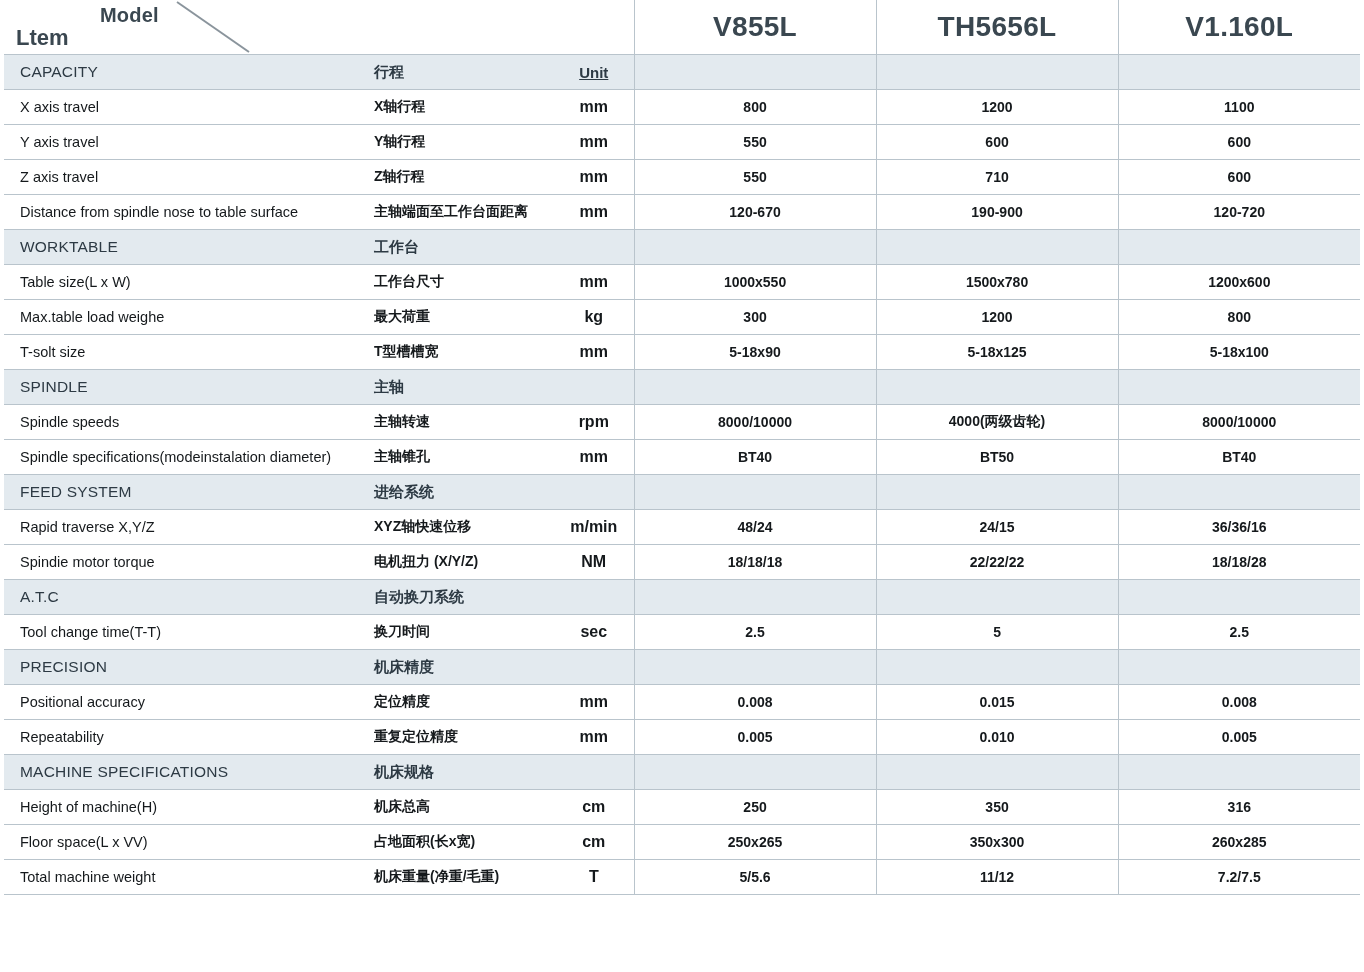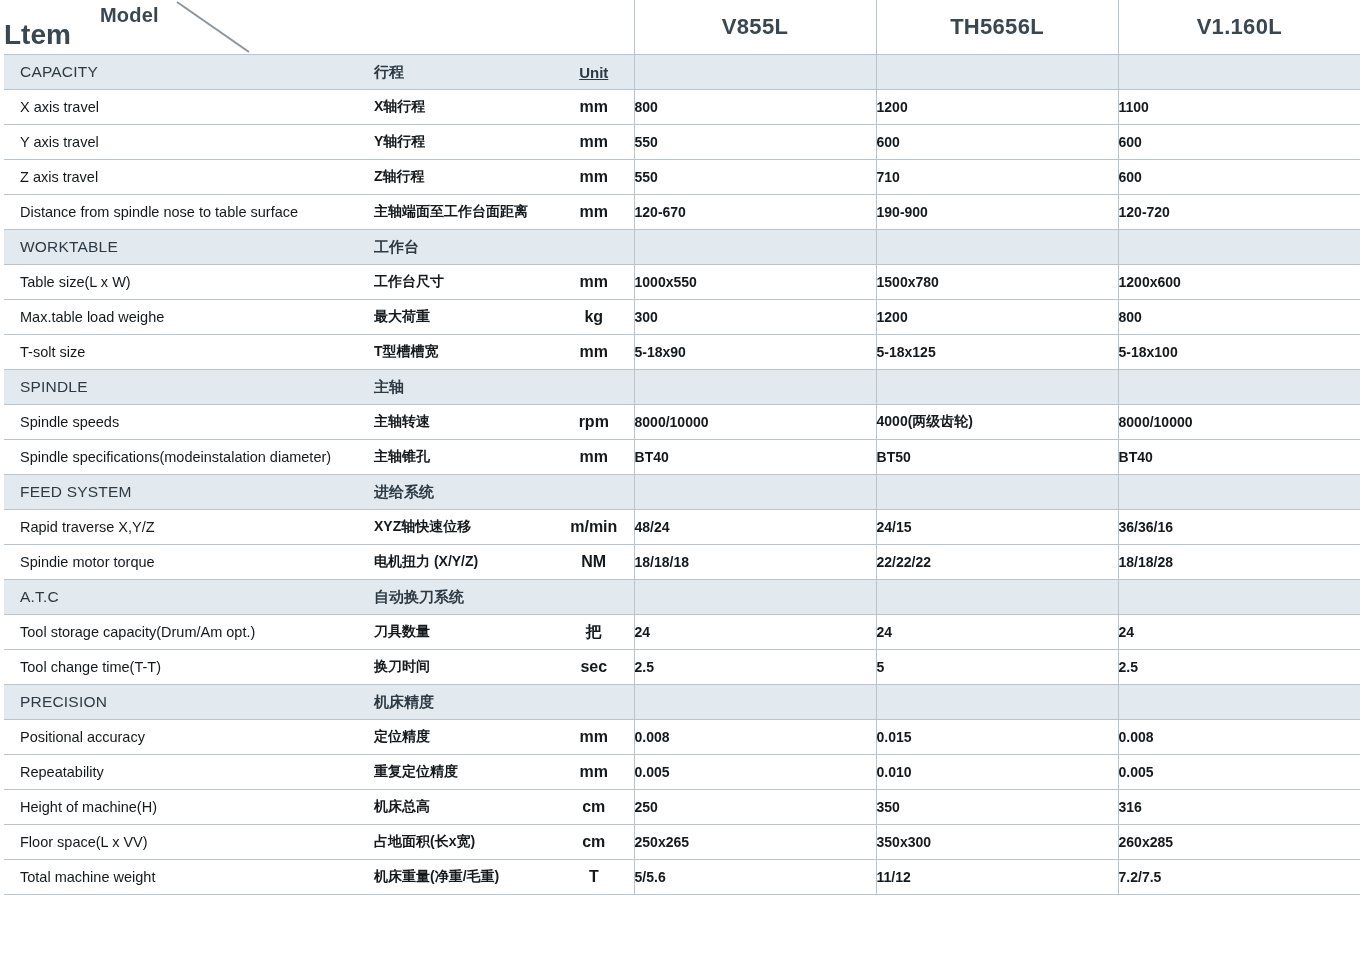--- a/index.html
+++ b/index.html
@@ -58,28 +58,28 @@
     top: 4px;
     left: 96px;
     font-size: 20px;
     font-weight: bold;
     color: #3a4750;
     letter-spacing: 0.2px;
   }
   .hdr-corner .ltem {
     position: absolute;
     bottom: 3px;
-    left: 0;
-    font-size: 28px;
+    left: 12px;
+    font-size: 22px;
     font-weight: bold;
     color: #3a4750;
   }
   .hdr-model {
     text-align: center;
-    font-size: 22px;
+    font-size: 28px;
     font-weight: bold;
     color: #3a4750;
     letter-spacing: 0.3px;
   }
 
   
   tr.section td {
     background: #e3eaef;
     height: 34px;
   }
@@ -114,21 +114,21 @@
     font-weight: bold;
     color: #15191c;
   }
   tr.data .unit {
     text-align: center;
     font-size: 16px;
     font-weight: bold;
     color: #15191c;
   }
   tr.data .val {
-    text-align: left;
+    text-align: center;
     font-size: 14px;
     font-weight: bold;
     color: #15191c;
   }
   .unit-head {
     text-align: center;
     font-size: 15px;
     font-weight: bold;
     color: #2d3a44;
     text-decoration: underline;
@@ -287,28 +287,20 @@
         </tr>
         <tr class="section">
           <td class="en">A.T.C</td>
           <td class="cn">自动换刀系统</td>
           <td class="unit"></td>
           <td class="val sep-l"></td>
           <td class="val sep-l"></td>
           <td class="val sep-l"></td>
         </tr>
         <tr class="data">
-          <td class="en">Tool storage capacity(Drum/Am opt.)</td>
-          <td class="cn">刀具数量</td>
-          <td class="unit">把</td>
-          <td class="val sep-l">24</td>
-          <td class="val sep-l">24</td>
-          <td class="val sep-l">24</td>
-        </tr>
-        <tr class="data">
           <td class="en">Tool change time(T-T)</td>
           <td class="cn">换刀时间</td>
           <td class="unit">sec</td>
           <td class="val sep-l">2.5</td>
           <td class="val sep-l">5</td>
           <td class="val sep-l">2.5</td>
         </tr>
         <tr class="section">
           <td class="en">PRECISION</td>
           <td class="cn">机床精度</td>
@@ -326,20 +318,28 @@
           <td class="val sep-l">0.008</td>
         </tr>
         <tr class="data">
           <td class="en">Repeatability</td>
           <td class="cn">重复定位精度</td>
           <td class="unit">mm</td>
           <td class="val sep-l">0.005</td>
           <td class="val sep-l">0.010</td>
           <td class="val sep-l">0.005</td>
         </tr>
+        <tr class="section">
+          <td class="en">MACHINE SPECIFICATIONS</td>
+          <td class="cn">机床规格</td>
+          <td class="unit"></td>
+          <td class="val sep-l"></td>
+          <td class="val sep-l"></td>
+          <td class="val sep-l"></td>
+        </tr>
         <tr class="data">
           <td class="en">Height of machine(H)</td>
           <td class="cn">机床总高</td>
           <td class="unit">cm</td>
           <td class="val sep-l">250</td>
           <td class="val sep-l">350</td>
           <td class="val sep-l">316</td>
         </tr>
         <tr class="data">
           <td class="en">Floor space(L x VV)</td>

